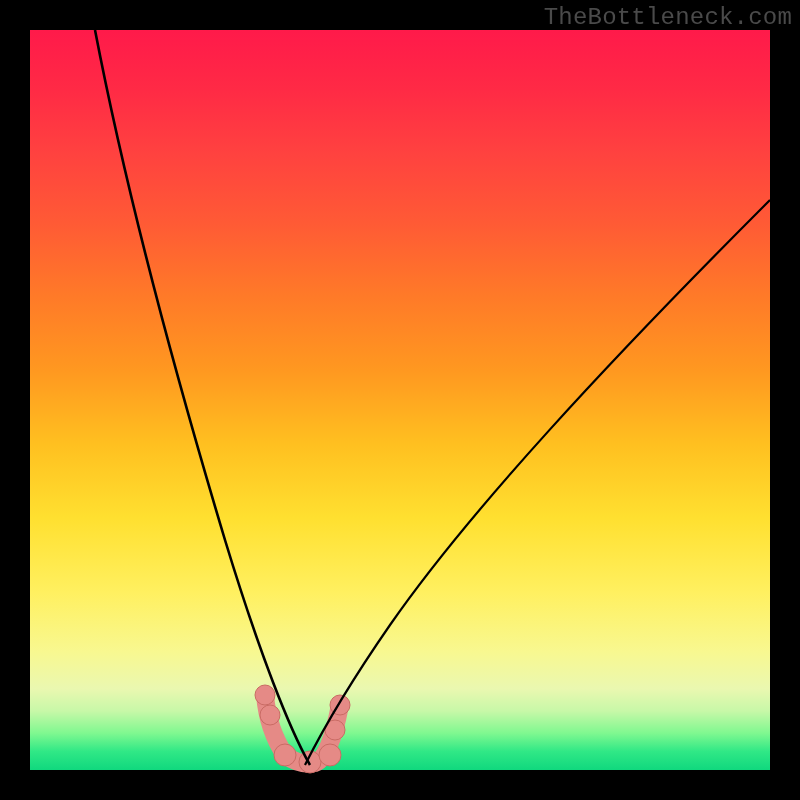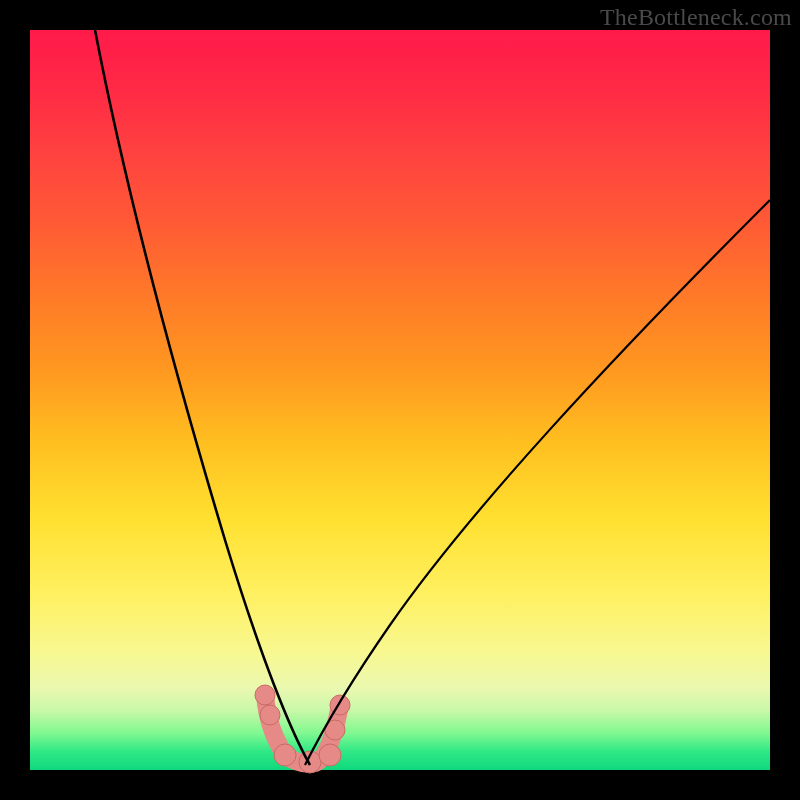--- a/index.html
+++ b/index.html
@@ -30,21 +30,21 @@
       #eaf8b0 89%,
       #c8f8a8 92%,
       #80f890 95%,
       #30e886 97.5%,
       #10d87e 100%);
   }
   .watermark {
     position: absolute;
     top: 4px;
     right: 8px;
-    font-family: Liberation Serif, serif;
+    font-family: Liberation Mono, monospace;
     font-size: 24px;
     font-weight: 500;
     color: #4a4a4a;
     letter-spacing: 0.2px;
   }
   svg.curves {
     position: absolute;
     left: 0;
     top: 0;
   }

